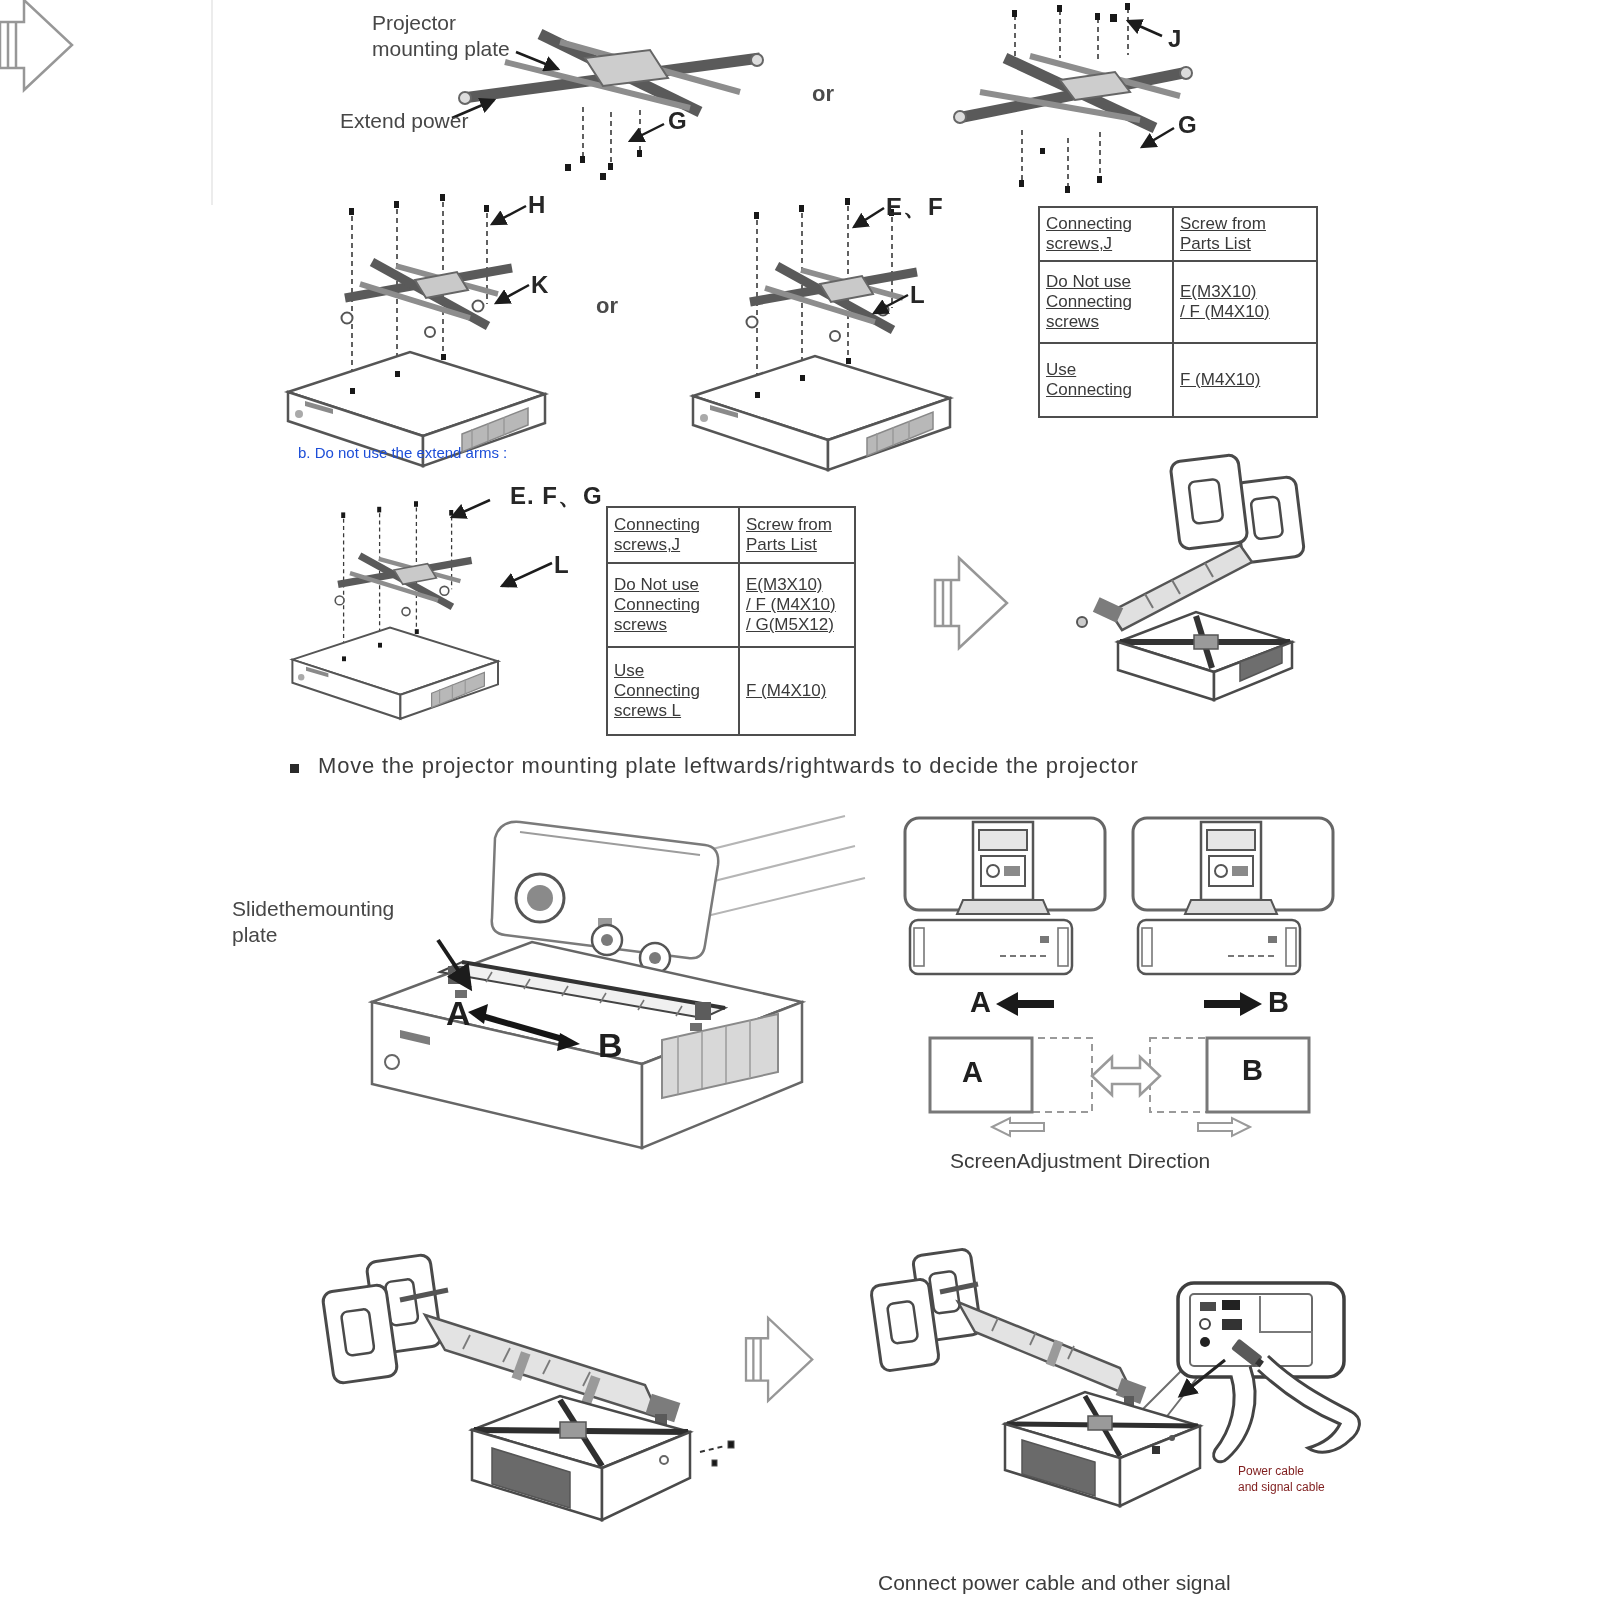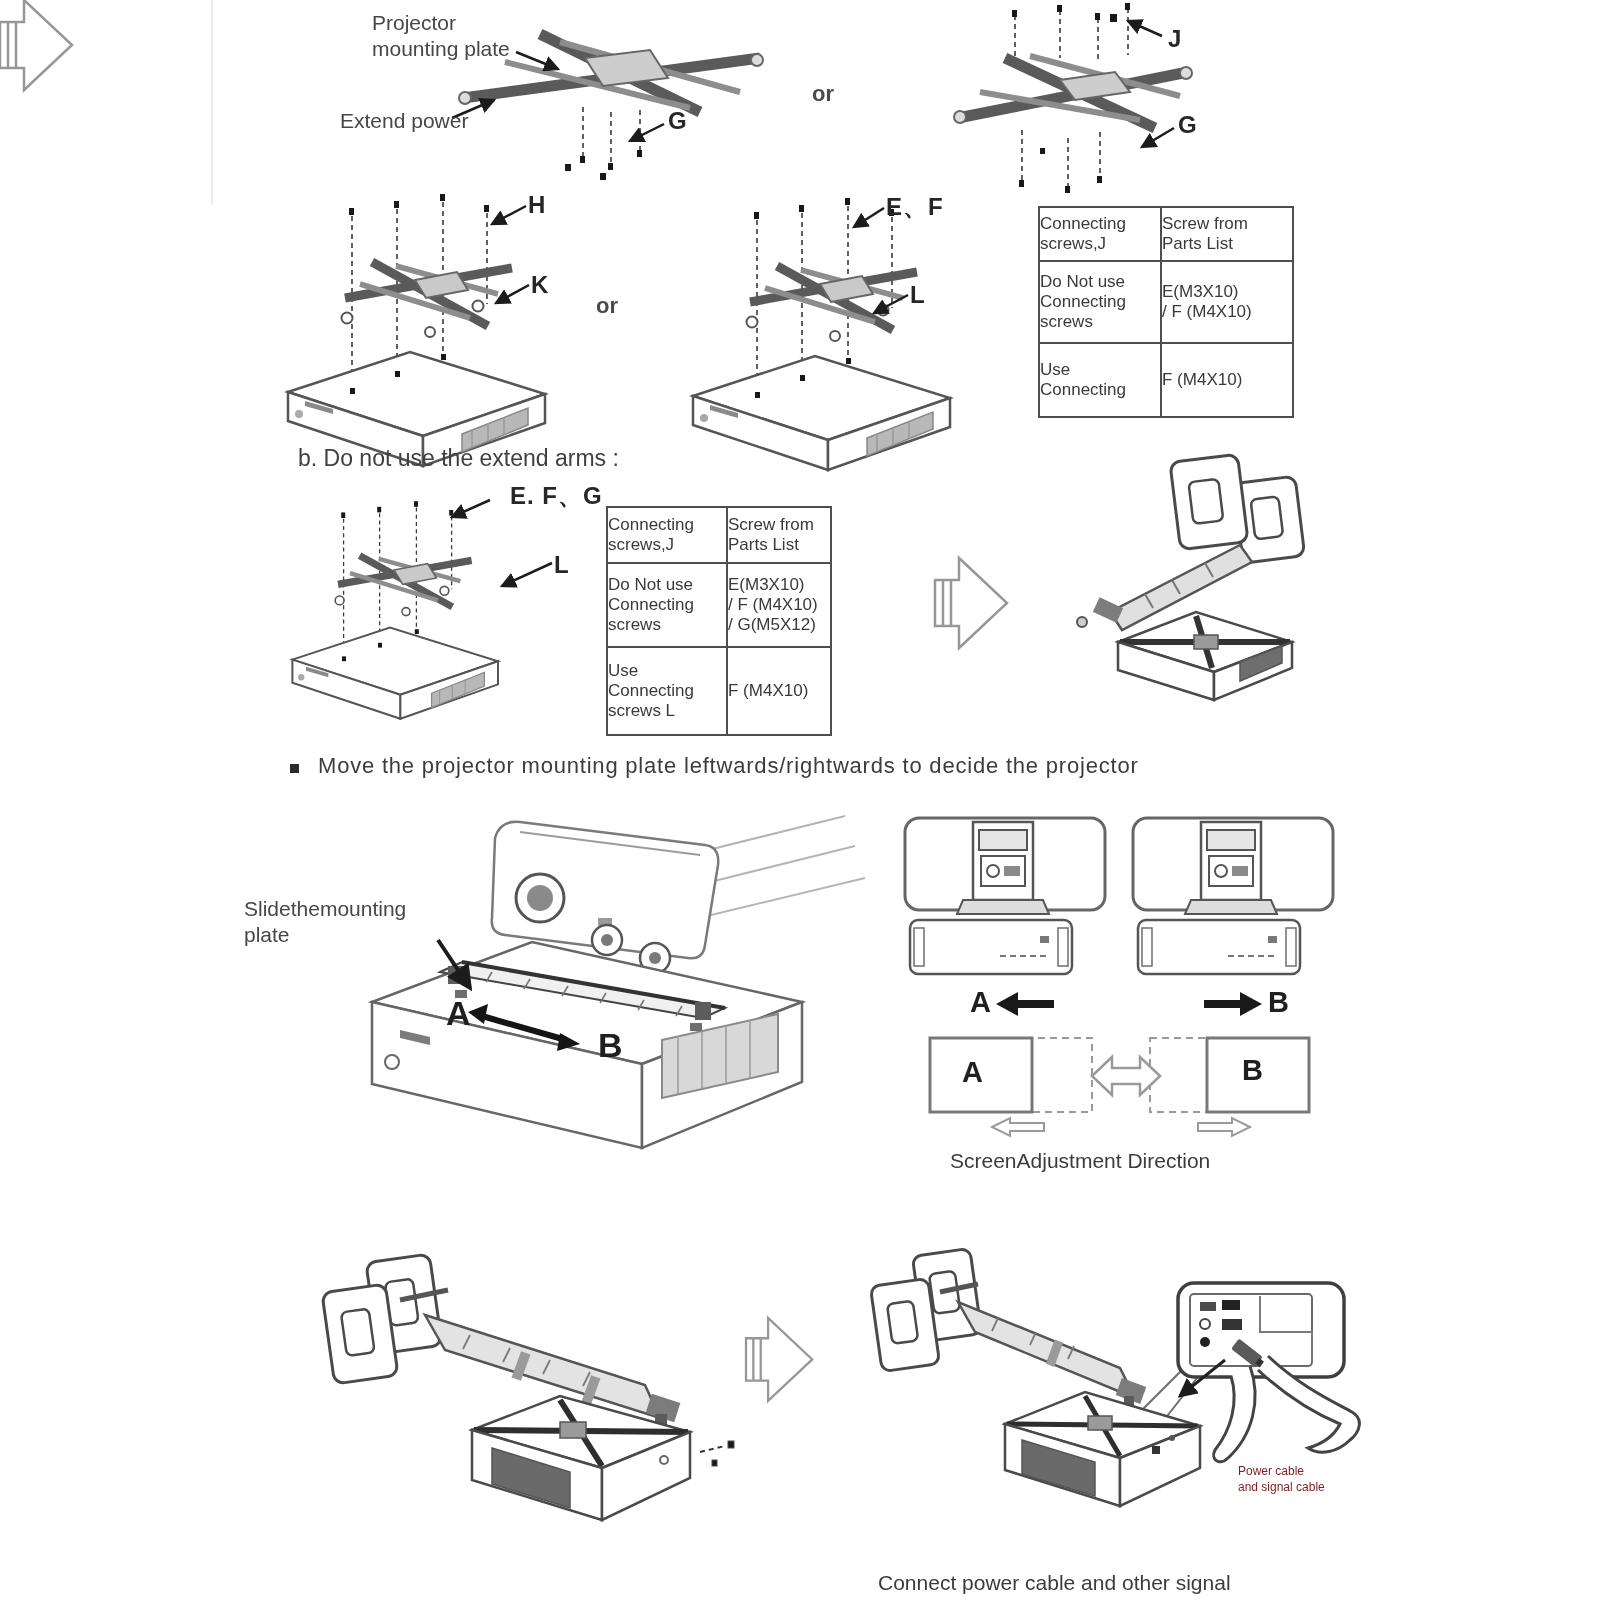--- a/index.html
+++ b/index.html
@@ -7,28 +7,28 @@
     position:relative; width:1600px; height:1600px; background:#ffffff;
     font-family:"Liberation Sans", sans-serif; color:#3f3f3f; overflow:hidden;
     filter: blur(0.3px);
   }
   .lbl { position:absolute; white-space:pre-line; line-height:1.25; }
   .callout { font-size:21px; color:#474747; }
   .letter { font-size:24px; font-weight:700; color:#262626; letter-spacing:1px; }
   .bigletter { font-size:34px; font-weight:700; color:#1f1f1f; }
   .midletter { font-size:29px; font-weight:700; color:#1f1f1f; }
   .orword { font-size:22px; font-weight:700; color:#4a4a4a; }
-  .heading { font-size:23px; color:#404040; }
+  .heading { font-size:15px; color:#1d4ed8; }
   .note { font-size:22px; letter-spacing:0.8px; color:#3c3c3c; }
   .caption { font-size:21px; color:#3c3c3c; }
   .smalllbl { font-size:12px; color:#7f1d1d; line-height:1.3; }
   .bullet-square { position:absolute; width:9px; height:9px; background:#2a2a2a; }
   .tbl { position:absolute; border-collapse:collapse; color:#3a3a3a; background:#fff; }
-  .tbl td { border:2px solid #4e4e4e; padding:3px 0; vertical-align:middle;
-            white-space:pre-line; font-size:17px; line-height:1.18; }
+  .tbl td { border:2px solid #4e4e4e; padding:3px 6px; vertical-align:middle;
+            white-space:pre-line; font-size:17px; line-height:1.18;text-decoration:underline; }
   .tbl td.c2 { }
   svg.art { position:absolute; left:0; top:0; }
   .edge-line { position:absolute; left:211px; top:0; width:2px; height:205px; background:#ececec; }
 </style>
 </head>
 <body>
 
 <div class="page">
   <div class="edge-line"></div>
 
@@ -345,21 +345,21 @@
 Connecting
 screws L</td>
       <td class="c2">F (M4X10)</td>
     </tr>
   </tbody>
     </table>
 
   <div class="bullet-square" style="left:290px; top:764px;"></div>
   <div class="lbl note" style="left:318px; top:752px;">Move the projector mounting plate leftwards/rightwards to decide the projector</div>
 
-  <div class="lbl callout" style="left:244px; top:896px;">Slidethemounting
+  <div class="lbl callout" style="left:232px; top:896px;">Slidethemounting
 plate</div>
   <div class="lbl bigletter" style="left:446px; top:992px;">A</div>
   <div class="lbl bigletter" style="left:598px; top:1024px;">B</div>
 
   <div class="lbl midletter" style="left:970px; top:984px;">A</div>
   <div class="lbl midletter" style="left:1268px; top:984px;">B</div>
   <div class="lbl midletter" style="left:962px; top:1054px;">A</div>
   <div class="lbl midletter" style="left:1242px; top:1052px;">B</div>
   <div class="lbl caption" style="left:950px; top:1148px;">ScreenAdjustment Direction</div>
 

